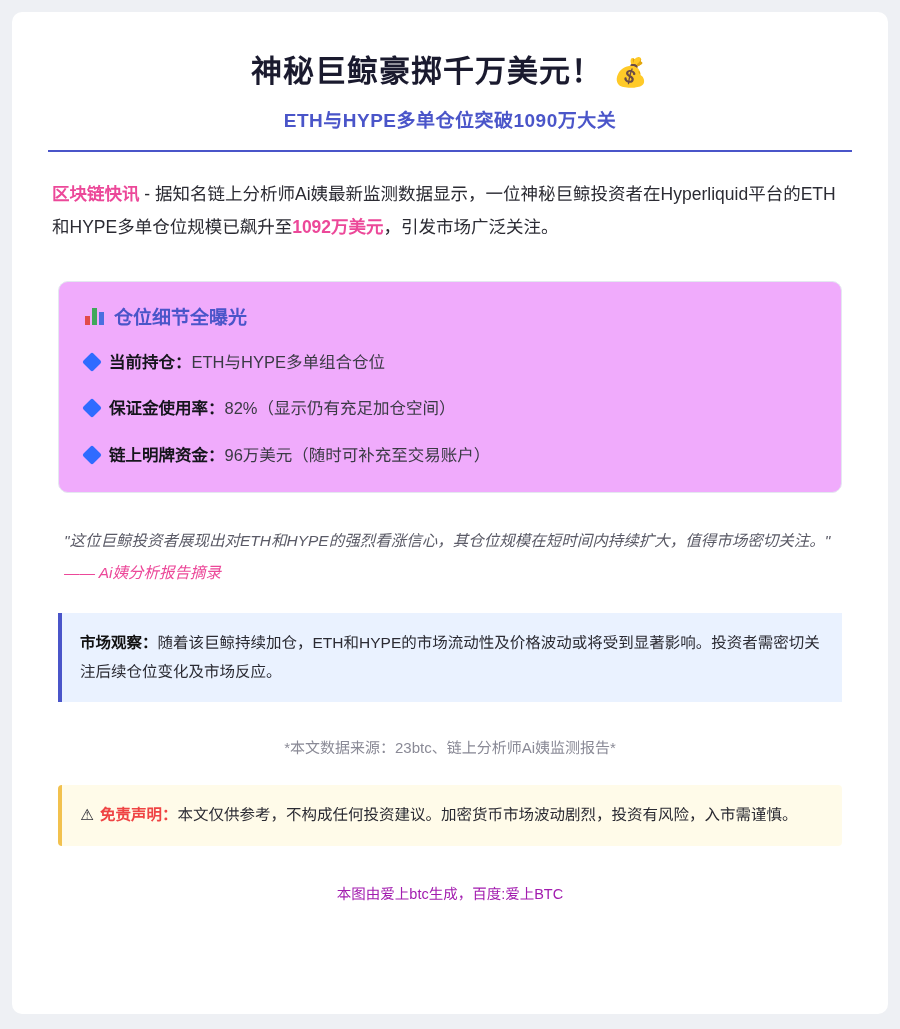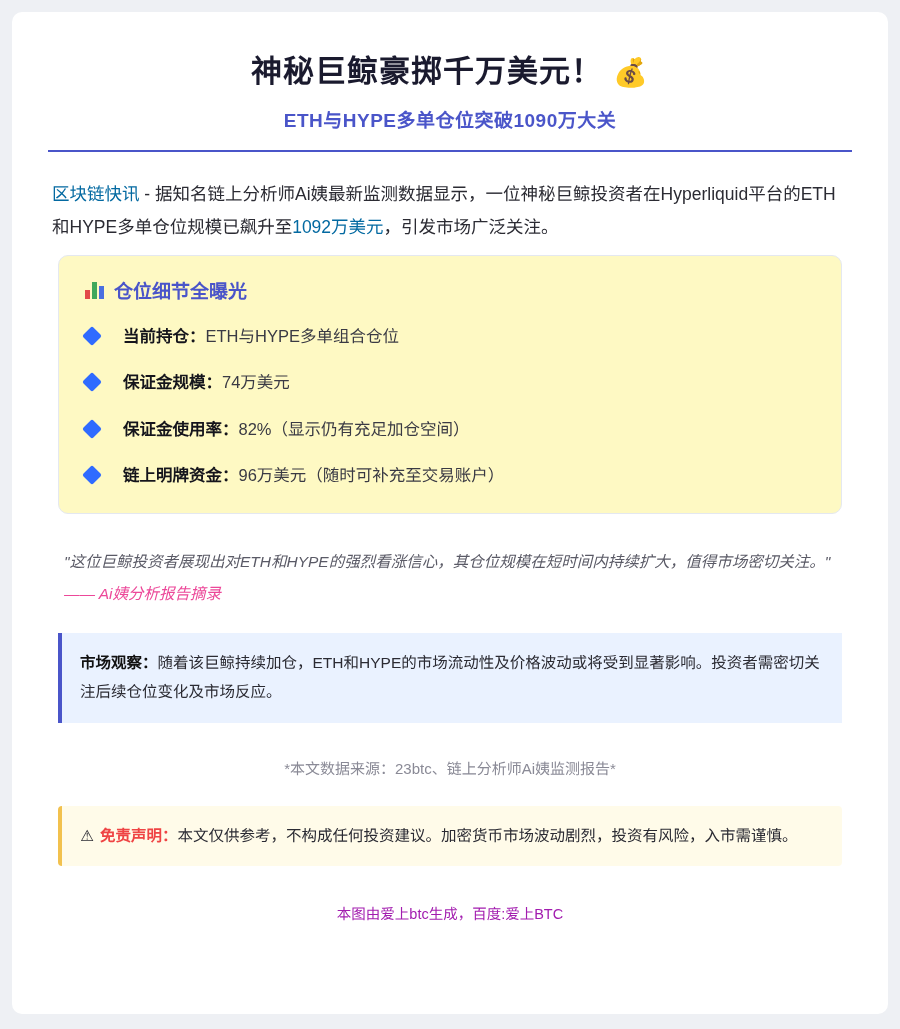--- a/index.html
+++ b/index.html
@@ -45,26 +45,26 @@
     letter-spacing: 0.5px;
   }
 
   
   .lead {
     margin: 26px 4px 0 4px;
     font-size: 17.5px;
     line-height: 1.85;
     color: #2b2b33;
   }
-  .lead b { color: #0369a1; font-weight: normal; }
+  .lead b { color: #ec4899; font-weight: bold; }
 
   
   .panel {
-    margin: 12px 10px 0 10px;
-    background: #fef9c3;
+    margin: 38px 10px 0 10px;
+    background: #f0abfc;
     border: 1px solid #e4e8f0;
     border-radius: 10px;
     padding: 20px 26px 24px 26px;
   }
   .panel-title {
     font-size: 19px;
     font-weight: bold;
     color: #4a55c9;
     display: flex;
     align-items: center;
@@ -79,21 +79,21 @@
   .panel-title .bars i {
     position: absolute; bottom: 0; width: 5px; display: block;
   }
   .panel-title .bars i:nth-child(1){ left:0;  height: 9px;  background:#e24a4a; }
   .panel-title .bars i:nth-child(2){ left:7px; height: 17px; background:#3fa85b; }
   .panel-title .bars i:nth-child(3){ left:14px;height: 13px; background:#4a6fe0; }
 
   .row {
     display: flex;
     align-items: baseline;
-    gap: 24px;
+    gap: 10px;
     margin-top: 20px;
     font-size: 16.5px;
     color: #2b2b33;
     line-height: 1.6;
   }
   .diamond {
     flex: 0 0 auto;
     width: 14px; height: 14px;
     background: #2f6bff;
     transform: rotate(45deg);
@@ -187,24 +187,20 @@
             <i></i>
           </span>
         <span>仓位细节全曝光</span>
       </div>
 
       <div class="row">
         <span class="diamond"></span>
         <span><span class="k">当前持仓</span><span class="k">：</span><span class="v">ETH与HYPE多单组合仓位</span></span>
       </div>
 
-      <div class="row">
-        <span class="diamond"></span>
-        <span><span class="k">保证金规模</span><span class="k">：</span><span class="v">74万美元</span></span>
-      </div>
 
       <div class="row">
         <span class="diamond"></span>
         <span><span class="k">保证金使用率</span><span class="k">：</span><span class="v">82%（显示仍有充足加仓空间）</span></span>
       </div>
 
       <div class="row">
         <span class="diamond"></span>
         <span><span class="k">链上明牌资金</span><span class="k">：</span><span class="v">96万美元（随时可补充至交易账户）</span></span>
       </div>

